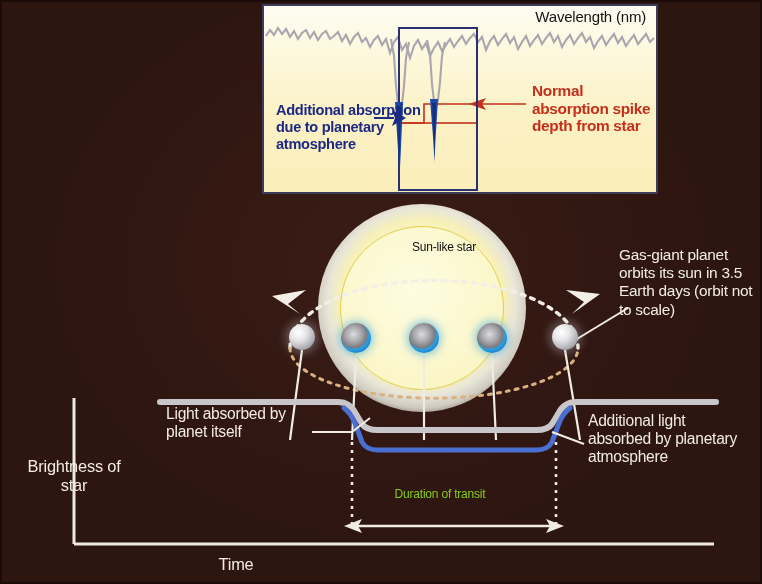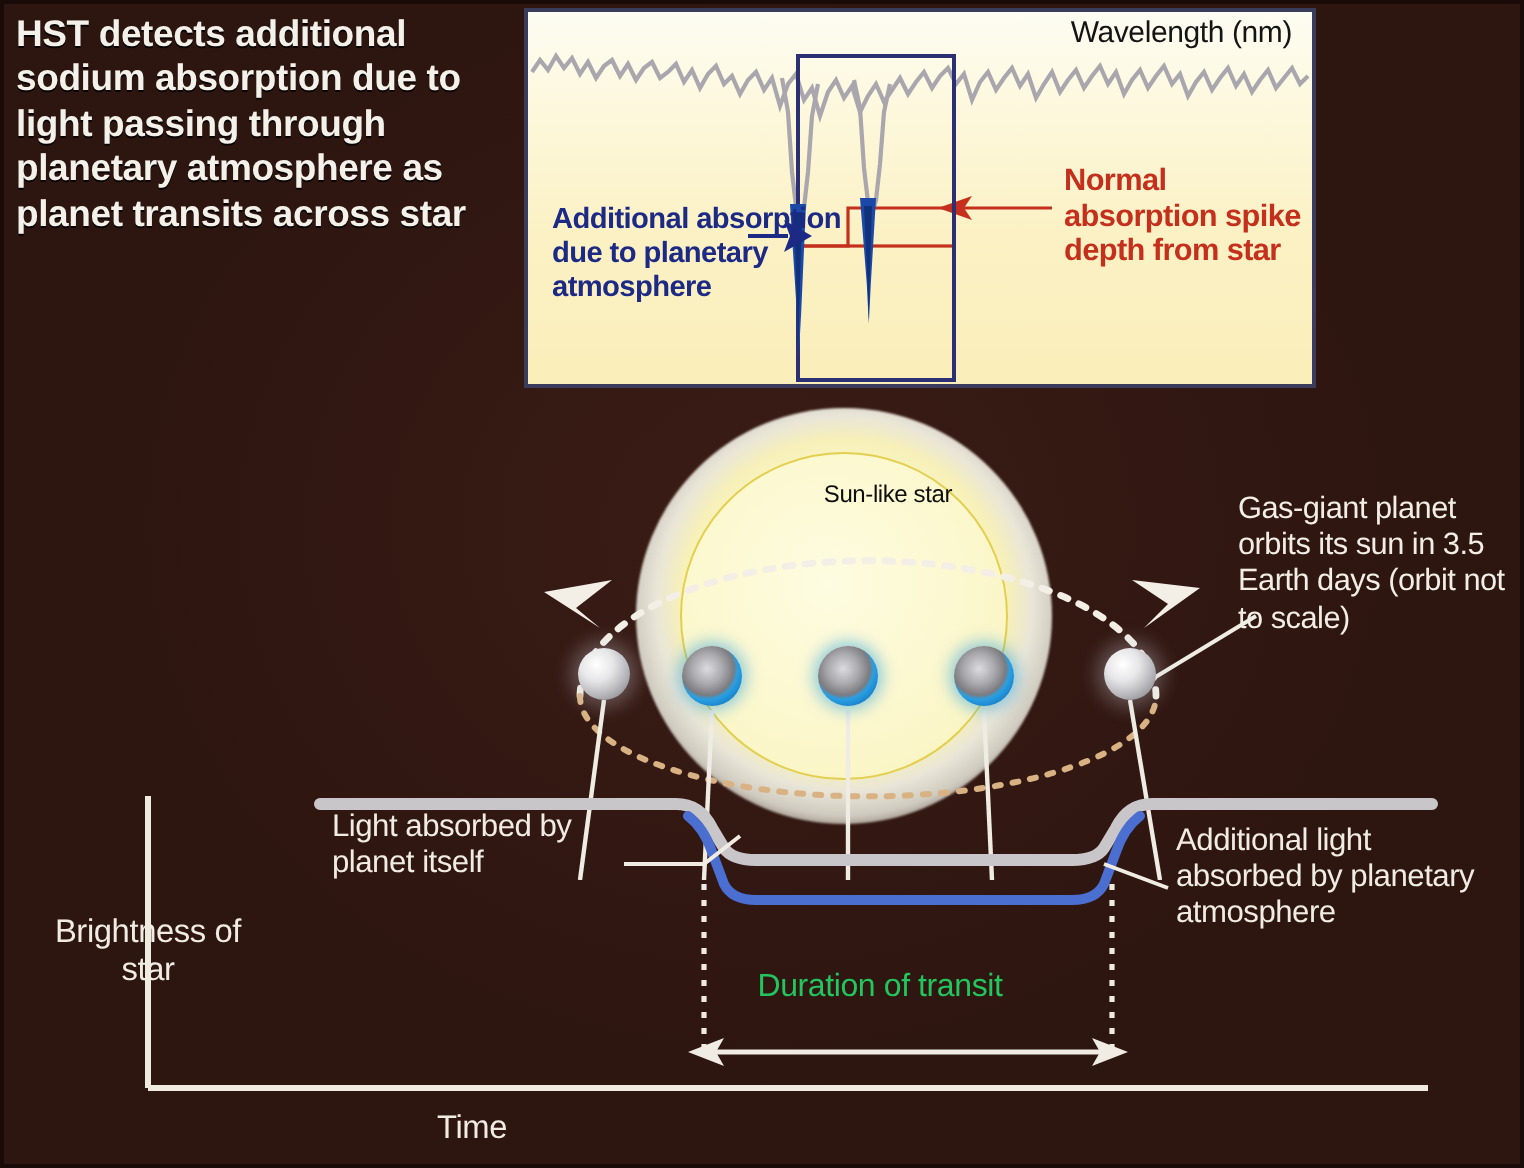--- a/index.html
+++ b/index.html
@@ -124,30 +124,29 @@
   #label-planet-itself{
     position:absolute;left:166px;top:25px;width:160px;
     color:#f1ece3;font-size:15.6px;line-height:18px;letter-spacing:-.25px;
   }
   #label-additional-light{
     position:absolute;left:588px;top:32px;width:160px;
     color:#f1ece3;font-size:15.6px;line-height:18px;letter-spacing:-.25px;
   }
   #label-duration{
     position:absolute;left:375px;top:105px;width:130px;
-    color:#22c55e;font-size:16px;line-height:18.5px;text-align:center;
+    color:#84cc16;font-size:12px;line-height:18.5px;text-align:center;
     letter-spacing:-.2px;
   }
 </style>
 </head>
 <body>
 
 <div id="stage">
 
-  <div id="headline">HST detects additional sodium absorption due to light passing through planetary atmosphere as planet transits across star</div>
 
   <div id="spectrum-panel">
 
     <div id="wavelength-label">Wavelength (nm)</div>
 
     <svg id="spectrum-svg" viewBox="0 0 392 186" preserveAspectRatio="none">
 
       <polyline fill="none" stroke="#a9a6ad" stroke-width="2.1" points="2,30 6,24 10,29 14,22 18,28 22,23 26,31 30,25 34,33 38,27 42,24 46,32 50,26 54,34
                 58,28 62,25 66,33 70,30 74,26 78,35 82,29 86,38 90,31 94,27 98,36 102,32 106,41
                 110,34 114,30 118,39 122,33 126,47 130,36 134,31 138,44 142,38 146,52 150,40

